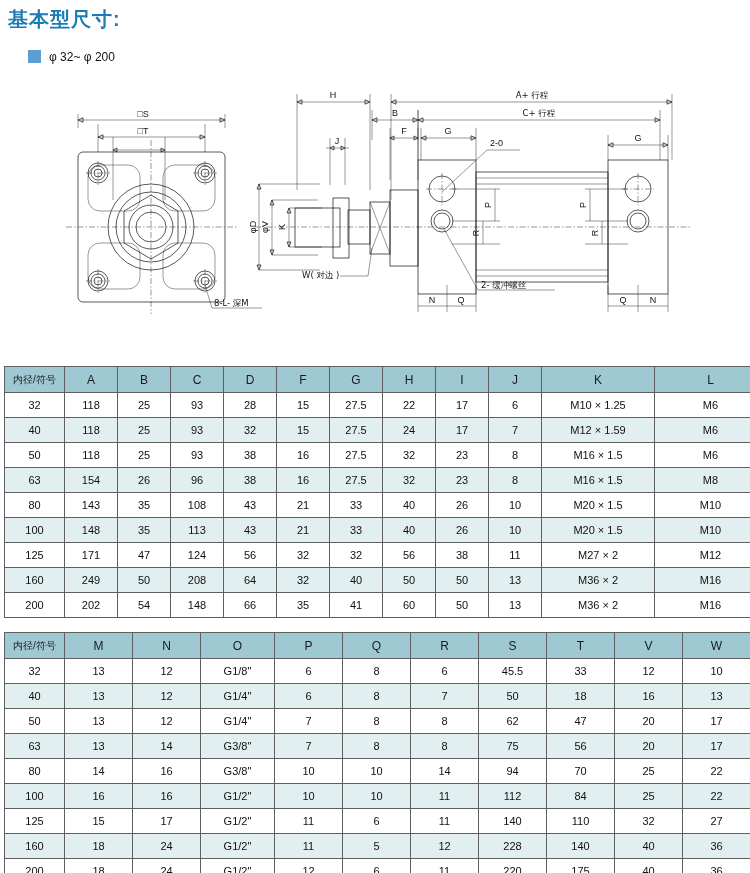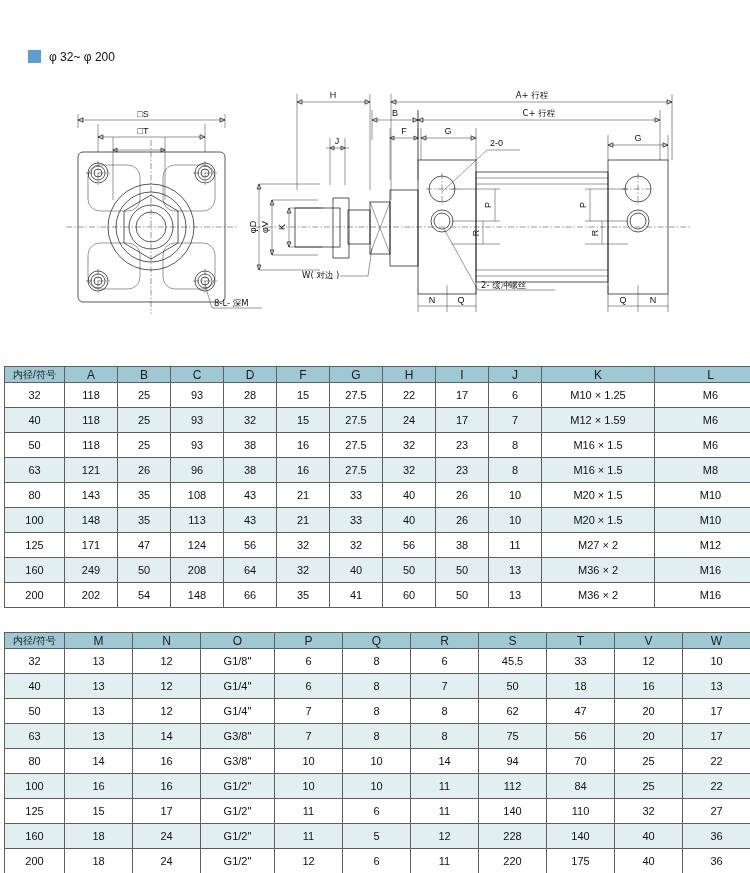--- a/index.html
+++ b/index.html
@@ -67,21 +67,21 @@
     height: 25px;
     padding: 0 1px;
     font-weight: normal;
     white-space: nowrap;
     overflow: hidden;
   }
   table.dim thead th {
     background: #9ec9d3;
     font-size: 12px;
     color: #1b1b1b;
-    height: 16px;
+    height: 26px;
   }
   table.dim thead th.corner {
     font-size: 10px;
     letter-spacing: 0px;
   }
   table.dim tbody tr:nth-child(even) td {
     background: #e2eff0;
   }
   table.dim tbody tr:nth-child(odd) td {
     background: #ffffff;
@@ -104,20 +104,21 @@
   .dwg-label-cn { font-family: "DejaVu Sans", sans-serif; font-size: 8.5px; fill: #111; }
   .dwg-line { stroke: #111; stroke-width: 0.7; fill: none; }
   .dwg-thin { stroke: #333; stroke-width: 0.5; fill: none; }
   .dwg-dash { stroke: #333; stroke-width: 0.5; fill: none; stroke-dasharray: 6 2 1.5 2; }
 </style>
 </head>
 <body>
 
 <div id="page">
 
+  <div id="title" style="color: rgb(26, 123, 181);">基本型尺寸:</div>
 
   <div id="legend">
     <span class="swatch" style="background: rgb(91, 159, 208);"></span>
     <span class="legend-text">φ 32~ φ 200</span>
   </div>
 
   <div id="drawing">
     <svg width="750" height="265" viewBox="0 0 750 265">
 
       <g>
@@ -408,21 +409,21 @@
           <td>16</td>
           <td>27.5</td>
           <td>32</td>
           <td>23</td>
           <td>8</td>
           <td>M16 × 1.5</td>
           <td>M6</td>
         </tr>
         <tr>
           <td>63</td>
-          <td>121</td>
+          <td>154</td>
           <td>26</td>
           <td>96</td>
           <td>38</td>
           <td>16</td>
           <td>27.5</td>
           <td>32</td>
           <td>23</td>
           <td>8</td>
           <td>M16 × 1.5</td>
           <td>M8</td>

